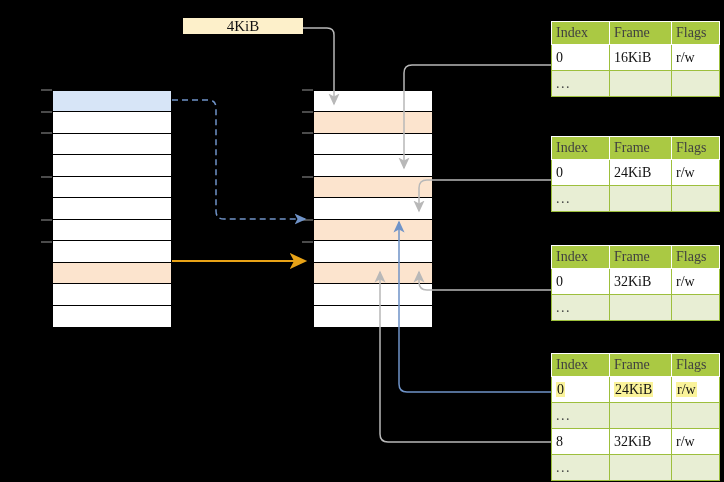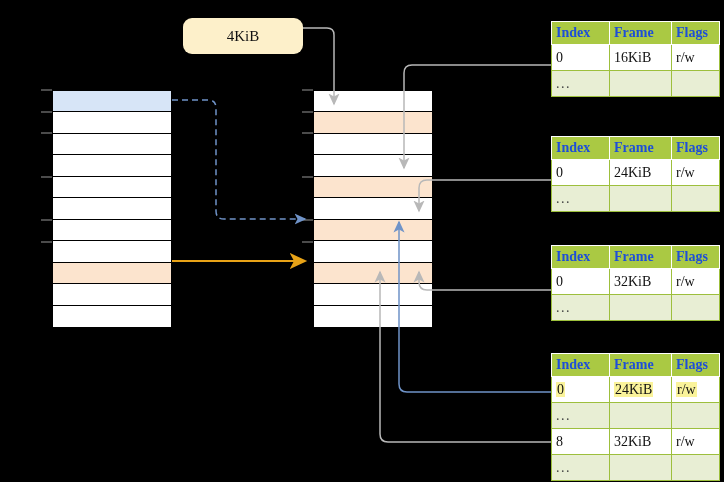--- a/index.html
+++ b/index.html
@@ -22,22 +22,22 @@
     background:#fdf0ca;
   }
   .pt{
     position:absolute;
     border-collapse:collapse;
     border:1.4px solid #9dbf3c;
     box-sizing:border-box;
     table-layout:fixed;
   }
   .pt th{
-    background:#aac943;color:#1d4ed8;
-    font-weight:bold;font-size:14px;
+    background:#aac943;color:#404040;
+    font-weight:normal;font-size:14px;
     border:1.2px solid #ffffff;
     padding:1px 4px;text-align:left;
     height:23px;box-sizing:border-box;
     white-space:nowrap;
   }
   .pt td{
     font-size:14px;color:#111;
     border:1.1px solid #9dbf3c;
     padding:1px 4px;text-align:left;
     height:26px;box-sizing:border-box;
@@ -46,21 +46,21 @@
   }
   .pt tr.alt td{background:#e8eed4;color:#444;}
   .pt td .hl{background:#faf39a;padding:0 1px;}
   .ellip{letter-spacing:1.5px;}
 </style>
 </head>
 <body>
 
 <div id="stage">
 
-  <div class="lbl4k" style="left:183px;top:18px;width:120px;height:36px;border-radius:9px;">
+  <div class="lbl4k" style="left:183px;top:18px;width:120px;height:16px;">
     <span>4KiB</span>
   </div>
 
   <div class="col-table" id="leftCol" style="left:52px;top:90px;width:120px;height:238px;">
       <div class="col-row" style="height: 9.09091%; background: rgb(215, 229, 247);"></div>
       <div class="col-row" style="height: 9.09091%; background: rgb(255, 255, 255);"></div>
       <div class="col-row" style="height: 9.09091%; background: rgb(255, 255, 255);"></div>
       <div class="col-row" style="height: 9.09091%; background: rgb(255, 255, 255);"></div>
       <div class="col-row" style="height: 9.09091%; background: rgb(255, 255, 255);"></div>
       <div class="col-row" style="height: 9.09091%; background: rgb(255, 255, 255);"></div>

